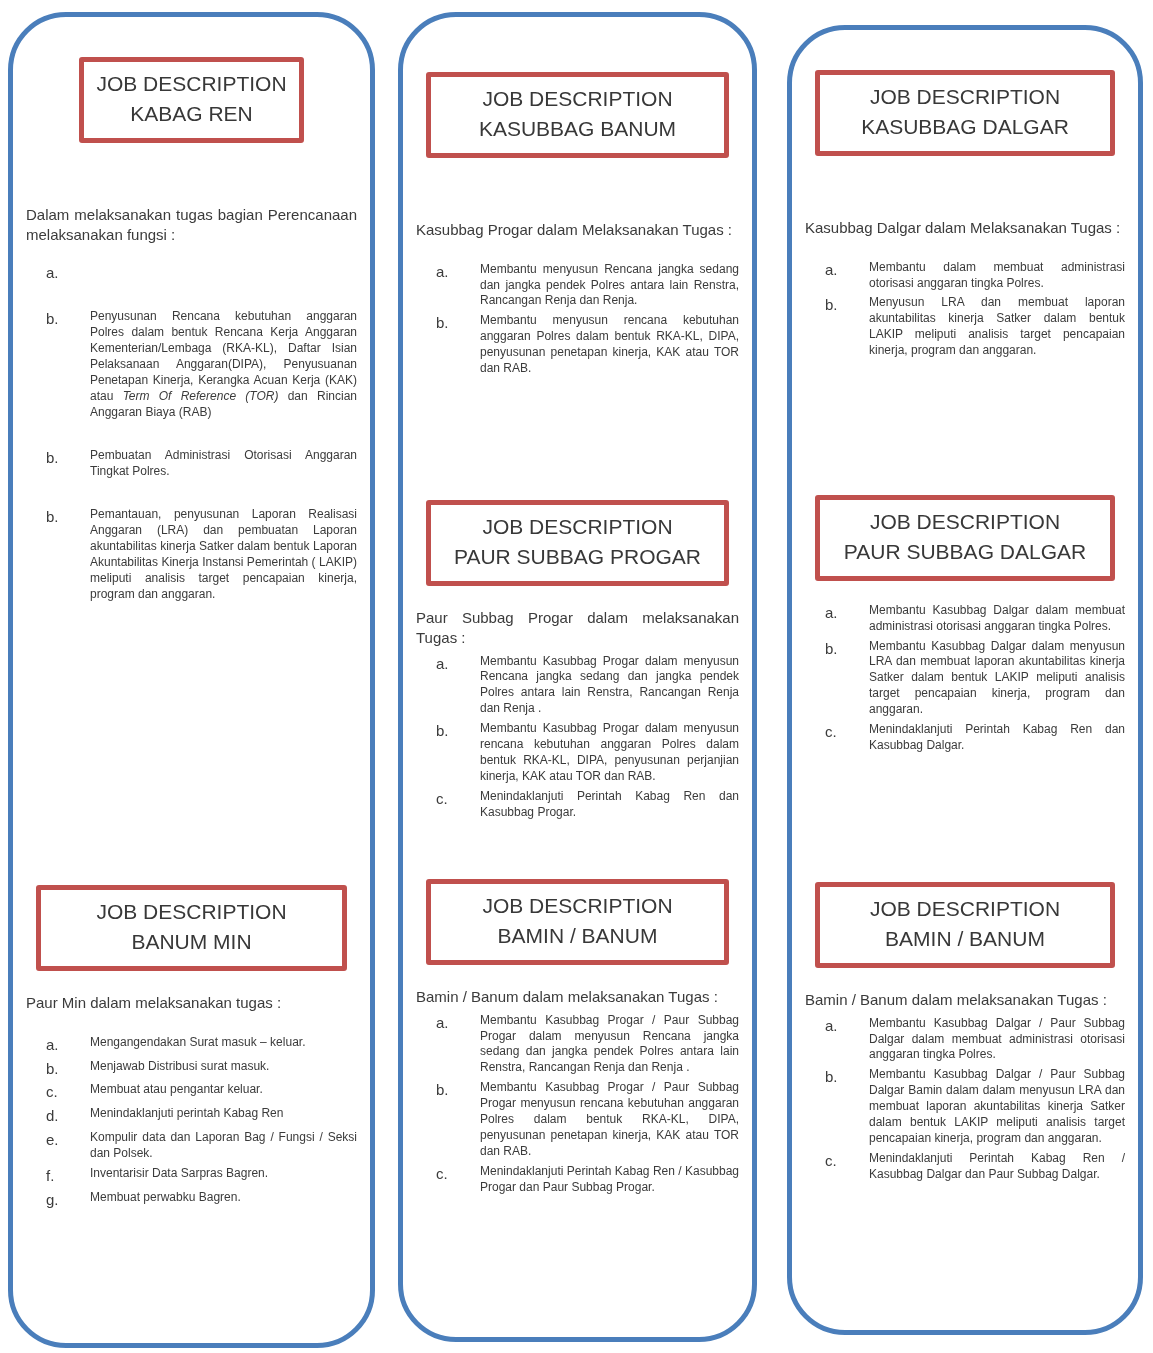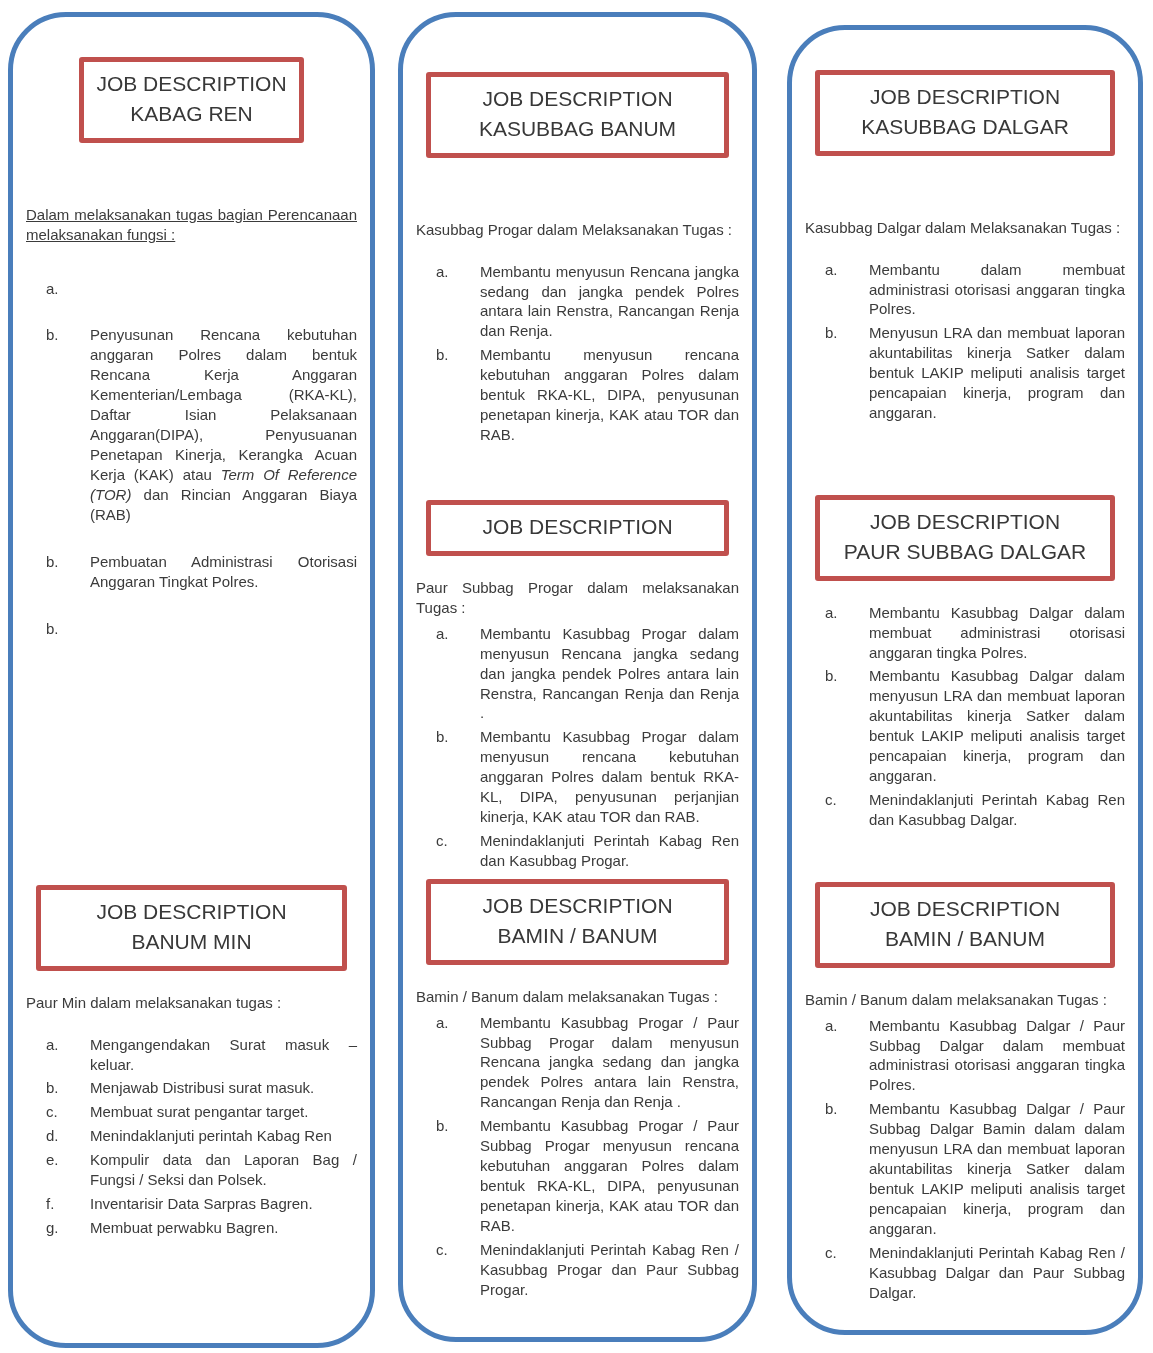--- a/index.html
+++ b/index.html
@@ -56,38 +56,38 @@
   .header-box.narrow{ width:68%; }
   .header-box.gap-big{ margin-bottom:62px; }
   .header-line{ display:block; white-space:nowrap; }
 
   .intro{
     font-size:15px;
     line-height:1.33;
     text-align:justify;
     margin:0 0 6px 0;
   }
-  .intro.sp-xl{ margin-bottom:34px;text-decoration:underline; }
+  .intro.sp-xl{ margin-bottom:18px; }
   .intro.sp-md{ margin-bottom:22px; }
 
   .items{ padding-left:20px; }
   .item{
     display:flex;
     align-items:flex-start;
     margin-bottom:4px;
   }
   .items.gap-lg .item{ margin-bottom:27px; }
   .item-label{
     flex:0 0 44px;
     font-size:15px;
     line-height:1.33;
   }
   .item-text{
     flex:1;
-    font-size:15px;
+    font-size:12px;
     line-height:1.33;
     text-align:justify;
   }
   .item-text .italic{ font-style:italic; }
 </style>
 </head>
 <body>
 
 <div class="panel" id="panel-1">
   <div class="section sec-1">
@@ -103,41 +103,42 @@
         <div class="item">
           <span class="item-label">b.</span>
           <span class="item-text"><span>Penyusunan Rencana kebutuhan anggaran Polres dalam bentuk Rencana Kerja Anggaran Kementerian/Lembaga (RKA-KL), Daftar Isian Pelaksanaan Anggaran(DIPA), Penyusuanan Penetapan Kinerja, Kerangka Acuan Kerja (KAK) atau </span><span class="italic">Term Of Reference (TOR)</span><span> dan Rincian Anggaran Biaya (RAB)</span></span>
         </div>
         <div class="item">
           <span class="item-label">b.</span>
           <span class="item-text">Pembuatan Administrasi Otorisasi Anggaran Tingkat Polres.</span>
         </div>
         <div class="item">
           <span class="item-label">b.</span>
+          <span class="item-text">Pemantauan, penyusunan Laporan Realisasi Anggaran (LRA) dan pembuatan Laporan akuntabilitas kinerja Satker dalam bentuk Laporan Akuntabilitas Kinerja Instansi Pemerintah ( LAKIP) meliputi analisis target pencapaian kinerja, program dan anggaran.</span>
         </div>
       </div>
   </div>
   <div class="section sec-2">
     <div class="header-box">
       <span class="header-line">JOB DESCRIPTION</span>
       <span class="header-line">BANUM MIN</span>
     </div>
     <p class="intro sp-md">Paur Min dalam melaksanakan tugas :</p>
     <div class="items">
         <div class="item">
           <span class="item-label">a.</span>
           <span class="item-text">Mengangendakan Surat masuk – keluar.</span>
         </div>
         <div class="item">
           <span class="item-label">b.</span>
           <span class="item-text">Menjawab Distribusi surat masuk.</span>
         </div>
         <div class="item">
           <span class="item-label">c.</span>
-          <span class="item-text">Membuat surat pengantar target.</span>
+          <span class="item-text">Membuat atau pengantar keluar.</span>
         </div>
         <div class="item">
           <span class="item-label">d.</span>
           <span class="item-text">Menindaklanjuti perintah Kabag Ren</span>
         </div>
         <div class="item">
           <span class="item-label">e.</span>
           <span class="item-text">Kompulir data dan Laporan Bag / Fungsi / Seksi dan Polsek.</span>
         </div>
         <div class="item">
@@ -166,20 +167,21 @@
         </div>
         <div class="item">
           <span class="item-label">b.</span>
           <span class="item-text">Membantu menyusun rencana kebutuhan anggaran Polres dalam bentuk RKA-KL, DIPA, penyusunan penetapan kinerja, KAK atau TOR dan RAB.</span>
         </div>
       </div>
   </div>
   <div class="section sec-2">
     <div class="header-box">
       <span class="header-line">JOB DESCRIPTION</span>
+      <span class="header-line">PAUR SUBBAG PROGAR</span>
     </div>
     <p class="intro">Paur Subbag Progar dalam melaksanakan Tugas :</p>
     <div class="items">
         <div class="item">
           <span class="item-label">a.</span>
           <span class="item-text">Membantu Kasubbag Progar dalam menyusun Rencana jangka sedang dan jangka pendek Polres antara lain Renstra, Rancangan Renja dan Renja .</span>
         </div>
         <div class="item">
           <span class="item-label">b.</span>
           <span class="item-text">Membantu Kasubbag Progar dalam menyusun rencana kebutuhan anggaran Polres dalam bentuk RKA-KL, DIPA, penyusunan perjanjian kinerja, KAK atau TOR dan RAB.</span>

